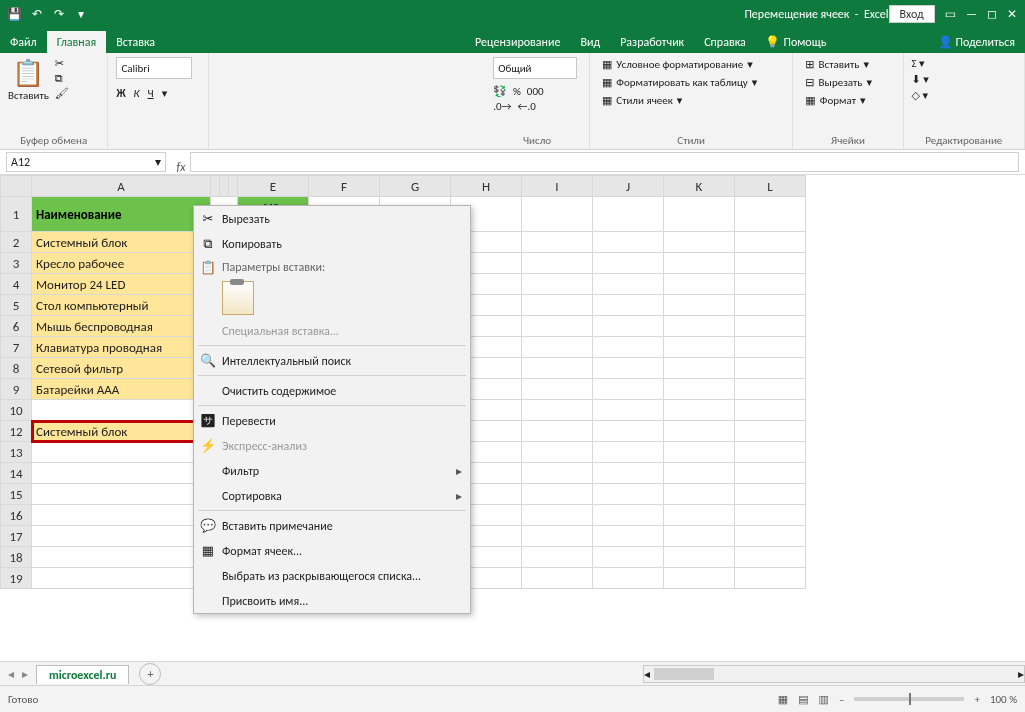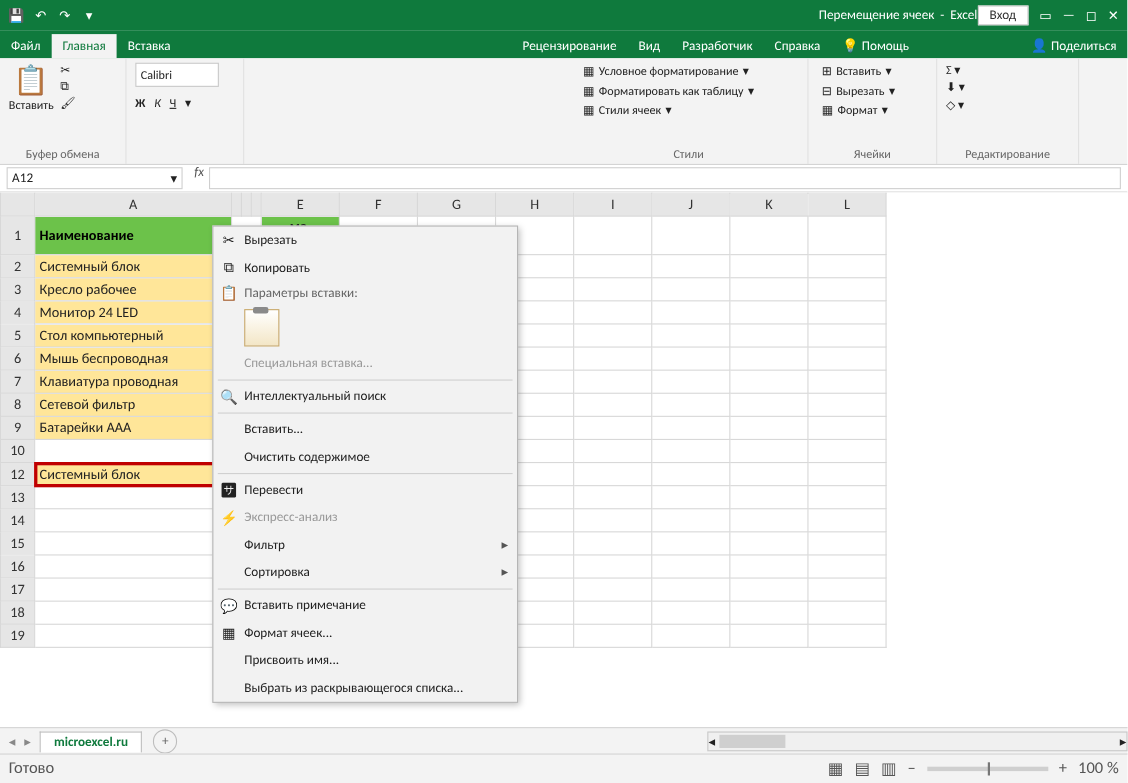--- a/index.html
+++ b/index.html
@@ -13,21 +13,21 @@
   .tab{padding:4px 10px;cursor:pointer}
   .tab.active{background:#f3f3f3;color:#0f7a3d}
   .ribbon{height:96px;background:#f3f3f3;border-bottom:1px solid #d4d4d4;display:flex}
   .rgroup{border-right:1px solid #e1e1e1;padding:4px 8px 2px;display:flex;flex-direction:column;justify-content:space-between}
   .rgroup-label{text-align:center;color:#666;font-size:11px;padding-top:2px}
   .rbox{display:flex;gap:6px;align-items:flex-start}
   .btncol{display:flex;flex-direction:column;gap:2px;font-size:11px}
   .btnrow{display:flex;gap:4px;align-items:center;white-space:nowrap}
   .ribbtn{display:inline-flex;align-items:center;gap:4px;padding:1px 4px}
   .combo{border:1px solid #c8c8c8;background:#fff;height:20px;display:inline-flex;align-items:center;padding:0 4px;font-size:11px}
-  .namebox-row{height:24px;border-bottom:1px solid #d9d9d9;display:flex;align-items:flex-start;background:#fff}
+  .namebox-row{height:24px;border-bottom:1px solid #d9d9d9;display:flex;align-items:flex-end;background:#fff}
   .namebox{width:150px;border:1px solid #cfcfcf;margin:2px 6px;height:18px;padding:0 4px;display:flex;align-items:center;justify-content:space-between;font-size:12px}
   .fx{width:18px;text-align:center;color:#555;font-style:italic}
   .formula{flex:1;border:1px solid #cfcfcf;height:18px;margin:2px 6px 2px 0}
   
   .grid-wrapper{position:relative;height:480px;overflow:hidden;background:#fff}
   table.grid{border-collapse:collapse;table-layout:fixed}
   table.grid th,table.grid td{border:1px solid #d8d8d8;height:20px;font-size:13px;padding:0 4px;text-align:left;white-space:nowrap;overflow:hidden}
   table.grid th{background:#e6e6e6;font-weight:normal;text-align:center;color:#333}
   .rowhdr{width:22px;text-align:center!important;background:#e6e6e6;font-size:11px;color:#333}
   .colA{width:170px}
@@ -48,21 +48,21 @@
   .ctx-paste-big{height:40px;padding-left:28px;display:flex;align-items:center}
   .paste-icon{width:30px;height:32px;border:1px solid #c9a96a;background:linear-gradient(#fff,#f3e6c6);position:relative}
   .paste-icon::before{content:"";position:absolute;top:-3px;left:7px;width:14px;height:6px;background:#8a8a8a;border-radius:2px}
   
   .sheetbar{position:absolute;left:0;right:0;bottom:26px;height:24px;border-top:1px solid #d4d4d4;display:flex;align-items:center;background:#f3f3f3;font-size:12px}
   .sheet-tab{border:1px solid #bdbdbd;border-bottom:none;padding:2px 12px;background:#fff;color:#0f7a3d;font-weight:bold;margin-left:8px}
   .sheet-add{width:20px;height:20px;border:1px solid #bdbdbd;border-radius:50%;display:flex;align-items:center;justify-content:center;margin-left:10px;color:#666}
   .hscroll{margin-left:auto;width:380px;height:16px;border:1px solid #c8c8c8;background:#f0f0f0;display:flex;align-items:center}
   .hscroll .thumb{width:60px;height:12px;background:#cfcfcf;margin-left:4px}
   
-  .statusbar{position:absolute;left:0;right:0;bottom:0;height:26px;background:#f3f3f3;border-top:1px solid #d4d4d4;display:flex;align-items:center;padding:0 8px;font-size:15px;color:#555}
+  .statusbar{position:absolute;left:0;right:0;bottom:0;height:26px;background:#f3f3f3;border-top:1px solid #d4d4d4;display:flex;align-items:center;padding:0 8px;font-size:11px;color:#555}
   .statusbar .right{margin-left:auto;display:flex;gap:10px;align-items:center}
   .zoombar{width:110px;height:4px;background:#cfcfcf;position:relative}
   .zoombar::before{content:"";position:absolute;left:50%;top:-4px;width:2px;height:12px;background:#777}
 </style>
 </head>
 <body>
 
 <div class="titlebar">
   <div class="qat">
     <span class="icon">💾</span>
@@ -118,20 +118,35 @@
       <div class="btnrow" style="gap:8px;margin-top:6px">
         <b>Ж</b>
         <i>К</i>
         <u>Ч</u>
         <span>▾</span>
       </div>
     </div>
     <div class="rgroup-label">&nbsp;</div>
   </div>
   <div style="width:296px"></div>
+  <div class="rgroup" style="width:94px">
+    <div class="btncol">
+      <span class="combo" style="width:74px">Общий</span>
+      <div class="btnrow" style="margin-top:4px;gap:6px">
+        <span>💱</span>
+        <span>%</span>
+        <span>000</span>
+      </div>
+      <div class="btnrow" style="gap:6px">
+        <span>.0→</span>
+        <span>←.0</span>
+      </div>
+    </div>
+    <div class="rgroup-label">Число</div>
+  </div>
   <div class="rgroup" style="width:200px">
     <div class="btncol" style="gap:3px">
       <span class="ribbtn">▦ <span>Условное форматирование</span> ▾</span>
       <span class="ribbtn">▦ <span>Форматировать как таблицу</span> ▾</span>
       <span class="ribbtn">▦ <span>Стили ячеек</span> ▾</span>
     </div>
     <div class="rgroup-label">Стили</div>
   </div>
   <div class="rgroup" style="width:100px">
     <div class="btncol" style="gap:3px">
@@ -476,23 +491,20 @@
       <div class="ctxitem disabled">
         <span>Специальная вставка...</span>
       </div>
       <div class="ctxsep"></div>
       <div class="ctxitem">
         <span class="ci-icon">🔍</span>
         <span>Интеллектуальный поиск</span>
       </div>
       <div class="ctxsep"></div>
       <div class="ctxitem">
-        <span>Вставить...</span>
-      </div>
-      <div class="ctxitem">
         <span>Очистить содержимое</span>
       </div>
       <div class="ctxsep"></div>
       <div class="ctxitem">
         <span class="ci-icon">🈂</span>
         <span>Перевести</span>
       </div>
       <div class="ctxitem disabled">
         <span class="ci-icon">⚡</span>
         <span>Экспресс-анализ</span>
@@ -508,24 +520,24 @@
       <div class="ctxsep"></div>
       <div class="ctxitem">
         <span class="ci-icon">💬</span>
         <span>Вставить примечание</span>
       </div>
       <div class="ctxitem">
         <span class="ci-icon">▦</span>
         <span>Формат ячеек...</span>
       </div>
       <div class="ctxitem">
+        <span>Выбрать из раскрывающегося списка...</span>
+      </div>
+      <div class="ctxitem">
         <span>Присвоить имя...</span>
-      </div>
-      <div class="ctxitem">
-        <span>Выбрать из раскрывающегося списка...</span>
       </div>
     </div>
 
 </div>
 
 <div class="sheetbar">
   <span style="padding:0 8px;color:#888">◂</span>
   <span style="color:#888">▸</span>
   <div class="sheet-tab">microexcel.ru</div>
   <div class="sheet-add">+</div>

